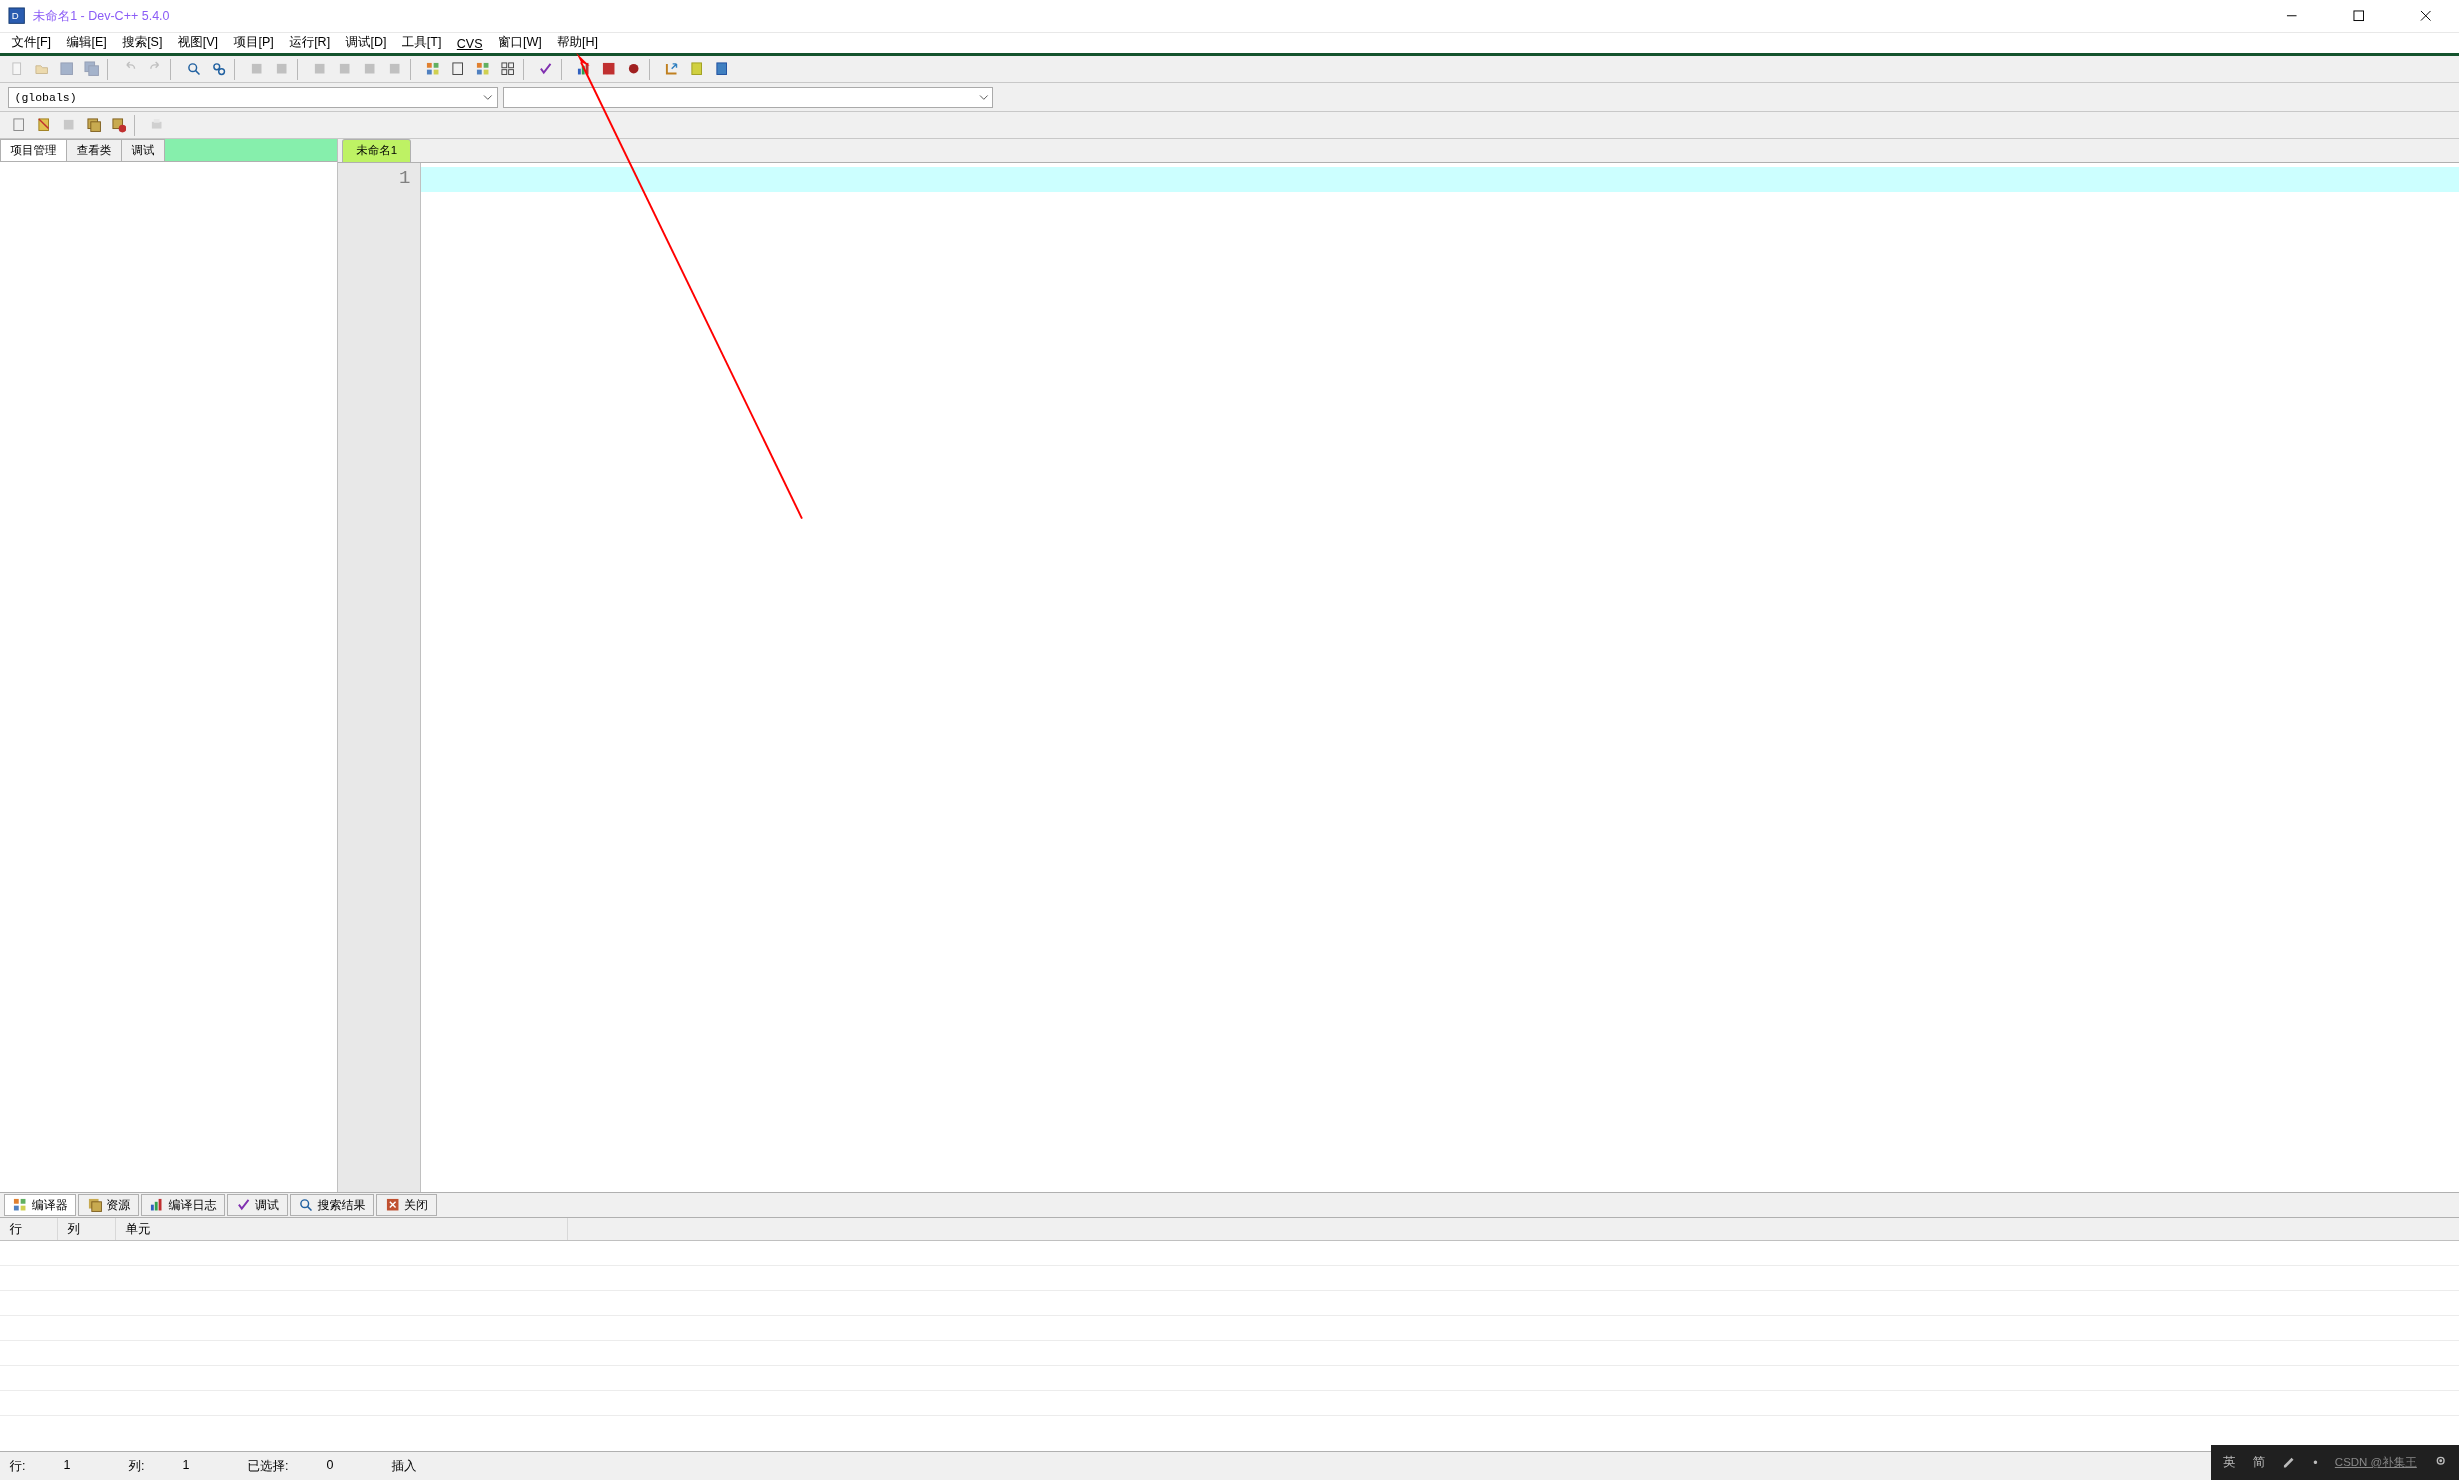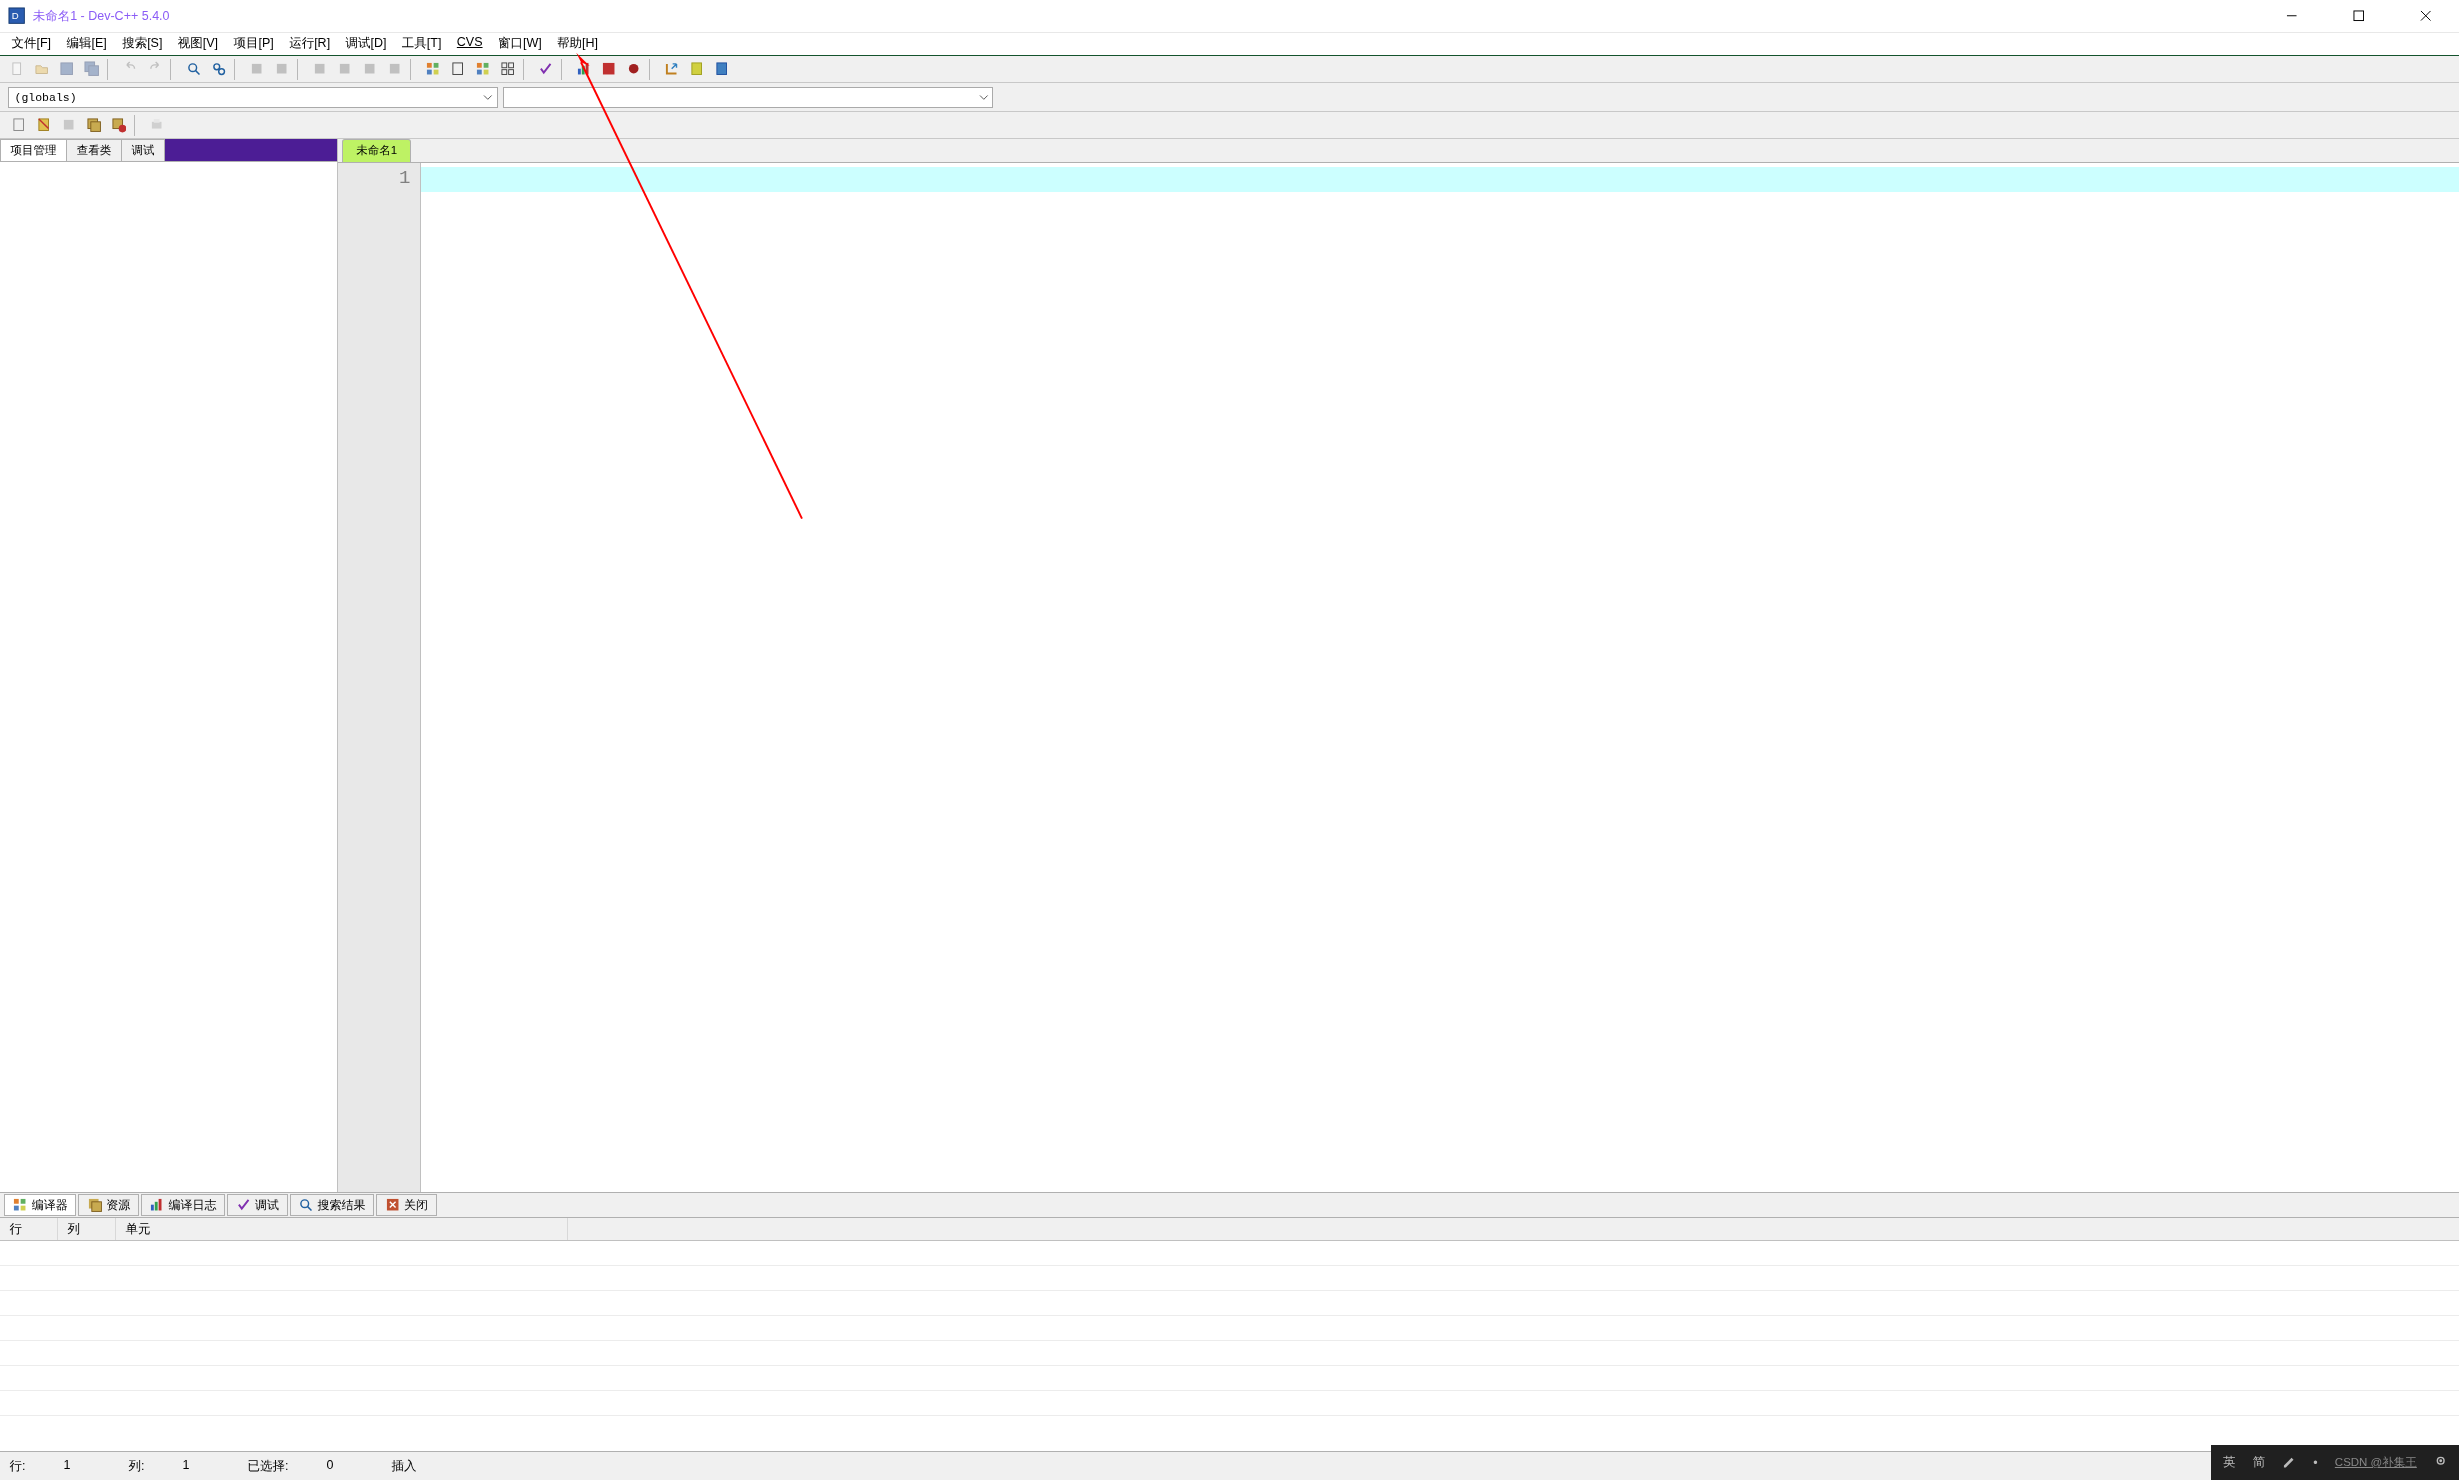--- a/index.html
+++ b/index.html
@@ -38,24 +38,24 @@
   width: 67px; height: 33px;
   display: flex; align-items: center; justify-content: center;
   color: #000;
 }
 .win-btn svg { width: 11.5px; height: 11.5px; stroke: #000; stroke-width: 1; fill: none; }
 
 .menubar {
   height: 23px;
   background: #fff;
   display: flex;
-  align-items: flex-start;
+  align-items: flex-end;
   padding-left: 3.8px;
   font-size: 12.5px;
-  border-bottom: 1px solid #14532d;
+  border-bottom: 3px solid #14532d;
 }
 .menu-item { padding: 1.9px 7.7px; cursor: default; }
 .menu-item u { text-decoration: underline; }
 
 .toolbar {
   height: 27px;
   background: #f0f0f0;
   display: flex;
   align-items: center;
   padding: 1.9px 5.8px;
@@ -117,21 +117,21 @@
 .left-panel {
   width: 338px;
   display: flex;
   flex-direction: column;
   border-right: 1px solid #c0c0c0;
   background: #f0f0f0;
 }
 .left-tabs {
   height: 23px;
   display: flex;
-  background: #4c1d95;
+  background: #86efac;
   border-bottom: 1px solid #b0b0b0;
 }
 .left-tab {
   padding: 2.9px 9.6px;
   font-size: 11.5px;
   border: 1px solid #b0b0b0;
   border-bottom: none;
   background: #f0f0f0;
   margin-right: -1px;
   position: relative;

